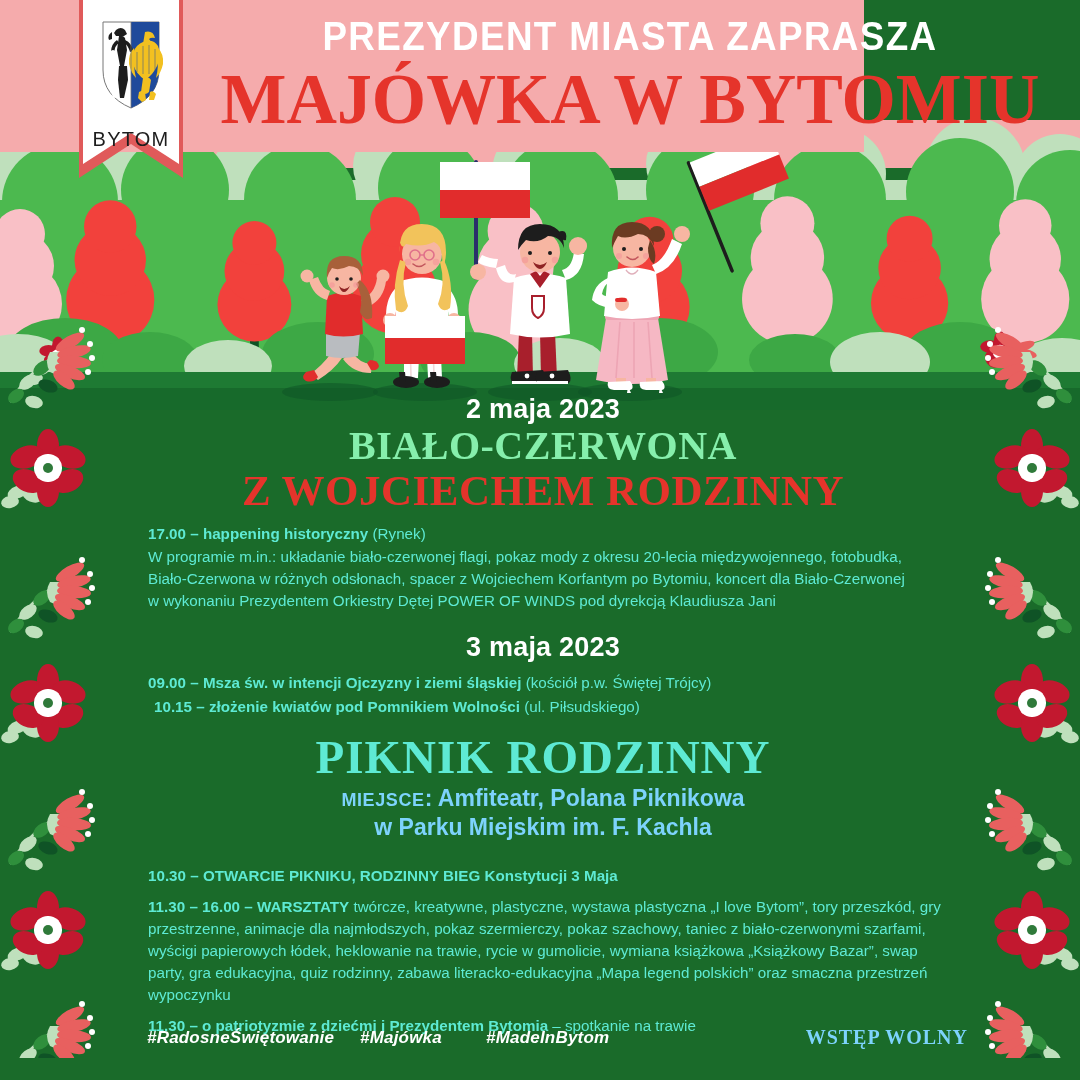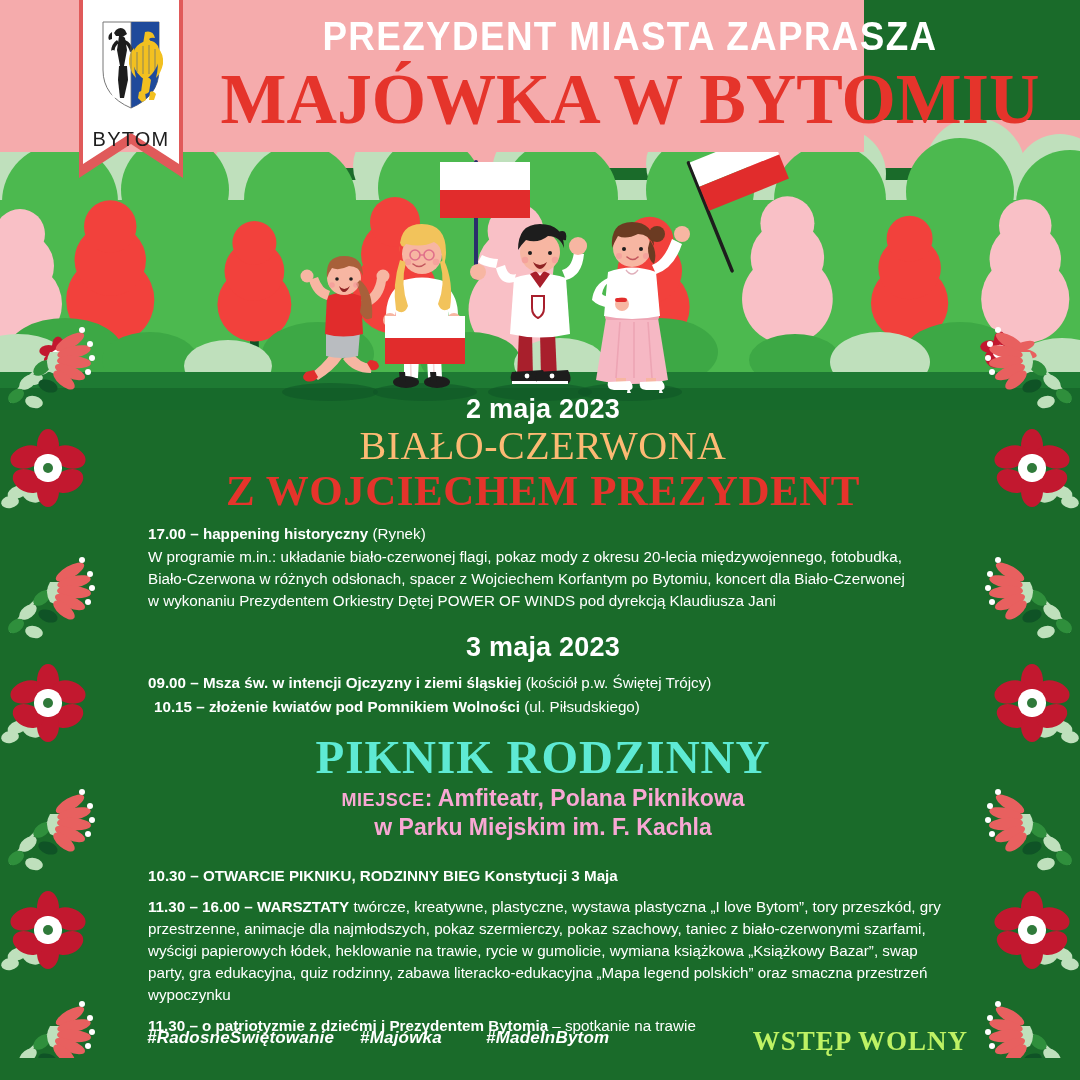--- a/index.html
+++ b/index.html
@@ -73,44 +73,44 @@
   }
   .center{ text-align:center; }
 
   .date-line{
     font-family:"Liberation Sans", sans-serif;
     font-weight:bold; font-size:27px; color:#ffffff;
     letter-spacing:0.2px;
   }
   .hl-white{
     font-family:"Liberation Serif", serif;
-    font-weight:normal; font-size:40px; color:#fdba74;
+    font-weight:bold; font-size:40px; color:#86efac;
     line-height:1.07; letter-spacing:0.5px;
   }
   .hl-red{
     font-family:"Liberation Serif", serif;
     font-weight:bold; font-size:43px; color:#e5342b;
     line-height:1.05; letter-spacing:0.5px;
   }
   .piknik{
     font-family:"Liberation Serif", serif;
     font-weight:bold; font-size:47px; color:#5eead4;
     letter-spacing:1px; line-height:1.1;
   }
   .place{
     font-family:"Liberation Sans", sans-serif;
-    font-weight:bold; font-size:23px; color:#f9a8d4;
+    font-weight:bold; font-size:23px; color:#7dd3fc;
     line-height:1.28;
   }
   .place .small{ font-size:18px; letter-spacing:0.6px; }
 
   .prog{
     padding:0 122px 0 142px;
     font-family:"Liberation Sans", sans-serif;
-    font-size:15.2px; line-height:1.45; color:#ffffff;
+    font-size:15.2px; line-height:1.45; color:#5eead4;
   }
   .prog p{ margin:0; }
   .prog .b{ font-weight:bold; }
   .prog-list p{ margin-bottom:9px; }
 
   .blk-17{ margin-top:10px; }
   .blk-17 .hdr{ margin-bottom:1px; }
   .blk-0903 p{ margin-bottom:2px; }
   .ind-1{ padding-left:6px; }
 
@@ -122,21 +122,21 @@
   .hashtag{
     position:absolute; top:0;
     font-family:"Liberation Sans", sans-serif;
     font-style:italic; font-weight:bold; font-size:17px; color:#ffffff;
     letter-spacing:0.2px; white-space:nowrap;
   }
   .ht1{ left:135px; } .ht2{ left:348px; } .ht3{ left:474px; }
   .wstep{
     position:absolute; right:124px; top:-2px;
     font-family:"Liberation Serif", serif;
-    font-weight:bold; font-size:27px; color:#bef264;
+    font-weight:bold; font-size:20px; color:#7dd3fc;
     letter-spacing:1px; white-space:nowrap;
   }
 </style>
 </head>
 <body>
 
 <div id="poster">
 
   <div class="illu">
     <svg width="1080" height="290" viewBox="0 0 1080 290" xmlns="http://www.w3.org/2000/svg">
@@ -590,21 +590,21 @@
 
       <text x="54" y="146" text-anchor="middle" font-family="Liberation Sans, sans-serif" font-size="20" letter-spacing="1.2" fill="#1d1d1d">BYTOM</text>
     </svg>
   </div>
 
   <div class="content">
 
     <div class="center">
       <div class="date-line">2 maja 2023</div>
       <div class="hl-white">BIAŁO-CZERWONA</div>
-      <div class="hl-red">Z WOJCIECHEM PREZYDENT</div>
+      <div class="hl-red">Z WOJCIECHEM RODZINNY</div>
     </div>
 
     <div class="prog blk-17">
       <p class="hdr">
         <span class="b">17.00 – happening historyczny</span>
         <span>(Rynek)</span>
       </p>
       <p>W programie m.in.: układanie biało-czerwonej flagi, pokaz mody z okresu 20-lecia międzywojennego, fotobudka,</p>
       <p>Biało-Czerwona w różnych odsłonach,  spacer z Wojciechem Korfantym po Bytomiu, koncert dla Biało-Czerwonej</p>
       <p>w wykonaniu Prezydentem Orkiestry Dętej POWER OF WINDS pod dyrekcją Klaudiusza Jani</p>

